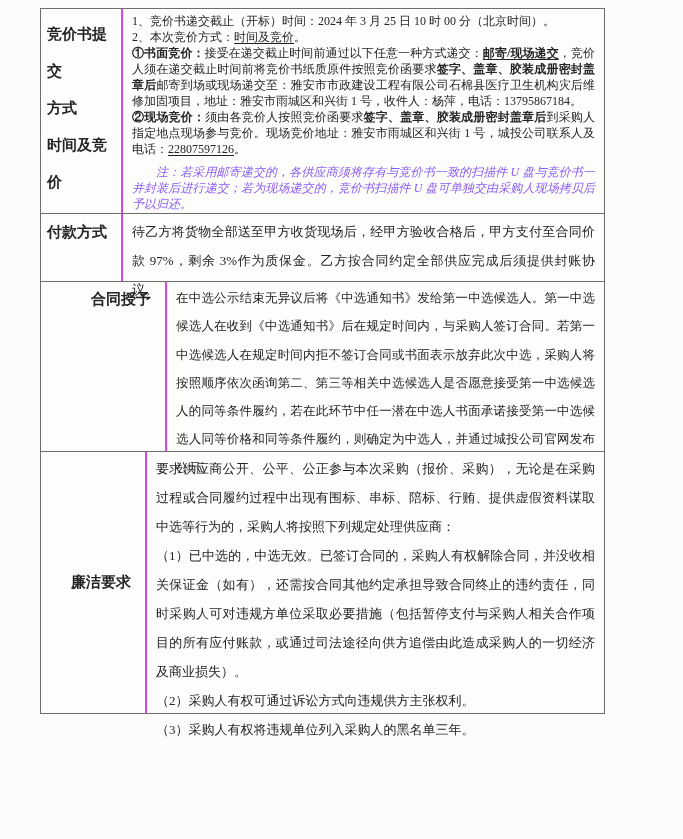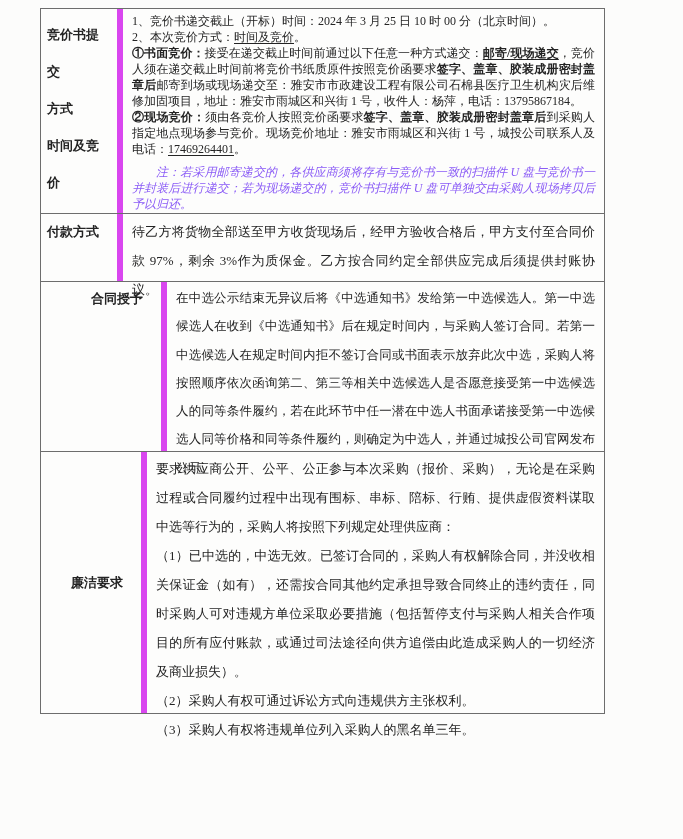--- a/index.html
+++ b/index.html
@@ -14,23 +14,23 @@
   .doc-table{
     position:absolute;left:40px;top:8px;width:565px;
     border:1px solid #6d6d6d;
     box-sizing:border-box;
     background:#fdfdfc;
   }
   .trow{display:flex;border-bottom:1px solid #6d6d6d;box-sizing:border-box;}
   .trow:last-child{border-bottom:none;}
   .label-cell{
     width:82px;flex:0 0 82px;
-    border-right:6px solid #d946ef;
+    border-right:2px solid #d946ef;
     box-sizing:border-box;
-    font-weight:700;font-size:13px;
+    font-weight:700;font-size:15px;
     padding:0 6px;
   }
   .content-cell{
     flex:1;box-sizing:border-box;
     padding:0 9px;
     text-align:justify;
   }
   .r1{height:116px;}
   .r2{height:205px;}
   .r3{height:68px;}
@@ -69,21 +69,21 @@
     </div>
     <div class="content-cell pad-top4">
       <p class="lh16">1、竞价书递交截止（开标）时间：2024 年 3 月 25 日 10 时 00 分（北京时间）。</p>
       <p class="lh16">
         <span>2、本次竞价方式：</span><span class="ul">时间及竞价</span><span>。</span>
       </p>
       <p class="lh16">
         <span class="bold">①书面竞价：</span><span>接受在递交截止时间前通过以下任意一种方式递交：</span><span class="bold ul">邮寄/现场递交</span><span>，竞价人须在递交截止时间前将竞价书纸质原件按照竞价函要求</span><span class="bold">签字、盖章、胶装成册密封盖章后</span><span>邮寄到场或现场递交至：雅安市市政建设工程有限公司石棉县医疗卫生机构灾后维修加固项目，地址：雅安市雨城区和兴街 1 号，收件人：杨萍，电话：13795867184。</span>
       </p>
       <p class="lh16">
-        <span class="bold">②现场竞价：</span><span>须由各竞价人按照竞价函要求</span><span class="bold">签字、盖章、胶装成册密封盖章后</span><span>到采购人指定地点现场参与竞价。现场竞价地址：雅安市雨城区和兴街 1 号，城投公司联系人及电话：</span><span class="ul">17469264401</span><span>。</span>
+        <span class="bold">②现场竞价：</span><span>须由各竞价人按照竞价函要求</span><span class="bold">签字、盖章、胶装成册密封盖章后</span><span>到采购人指定地点现场参与竞价。现场竞价地址：雅安市雨城区和兴街 1 号，城投公司联系人及电话：</span><span class="ul">22807597126</span><span>。</span>
       </p>
       <p class="lh16 note-gray note-para">注：若采用邮寄递交的，各供应商须将存有与竞价书一致的扫描件 U 盘与竞价书一并封装后进行递交；若为现场递交的，竞价书扫描件 U 盘可单独交由采购人现场拷贝后予以归还。</p>
     </div>
   </div>
 
   <div class="trow r3">
     <div class="label-cell label-top">付款方式</div>
     <div class="content-cell pad-top3">
       <p class="lh29">待乙方将货物全部送至甲方收货现场后，经甲方验收合格后，甲方支付至合同价款 97%，剩余 3%作为质保金。乙方按合同约定全部供应完成后须提供封账协议。</p>
     </div>

